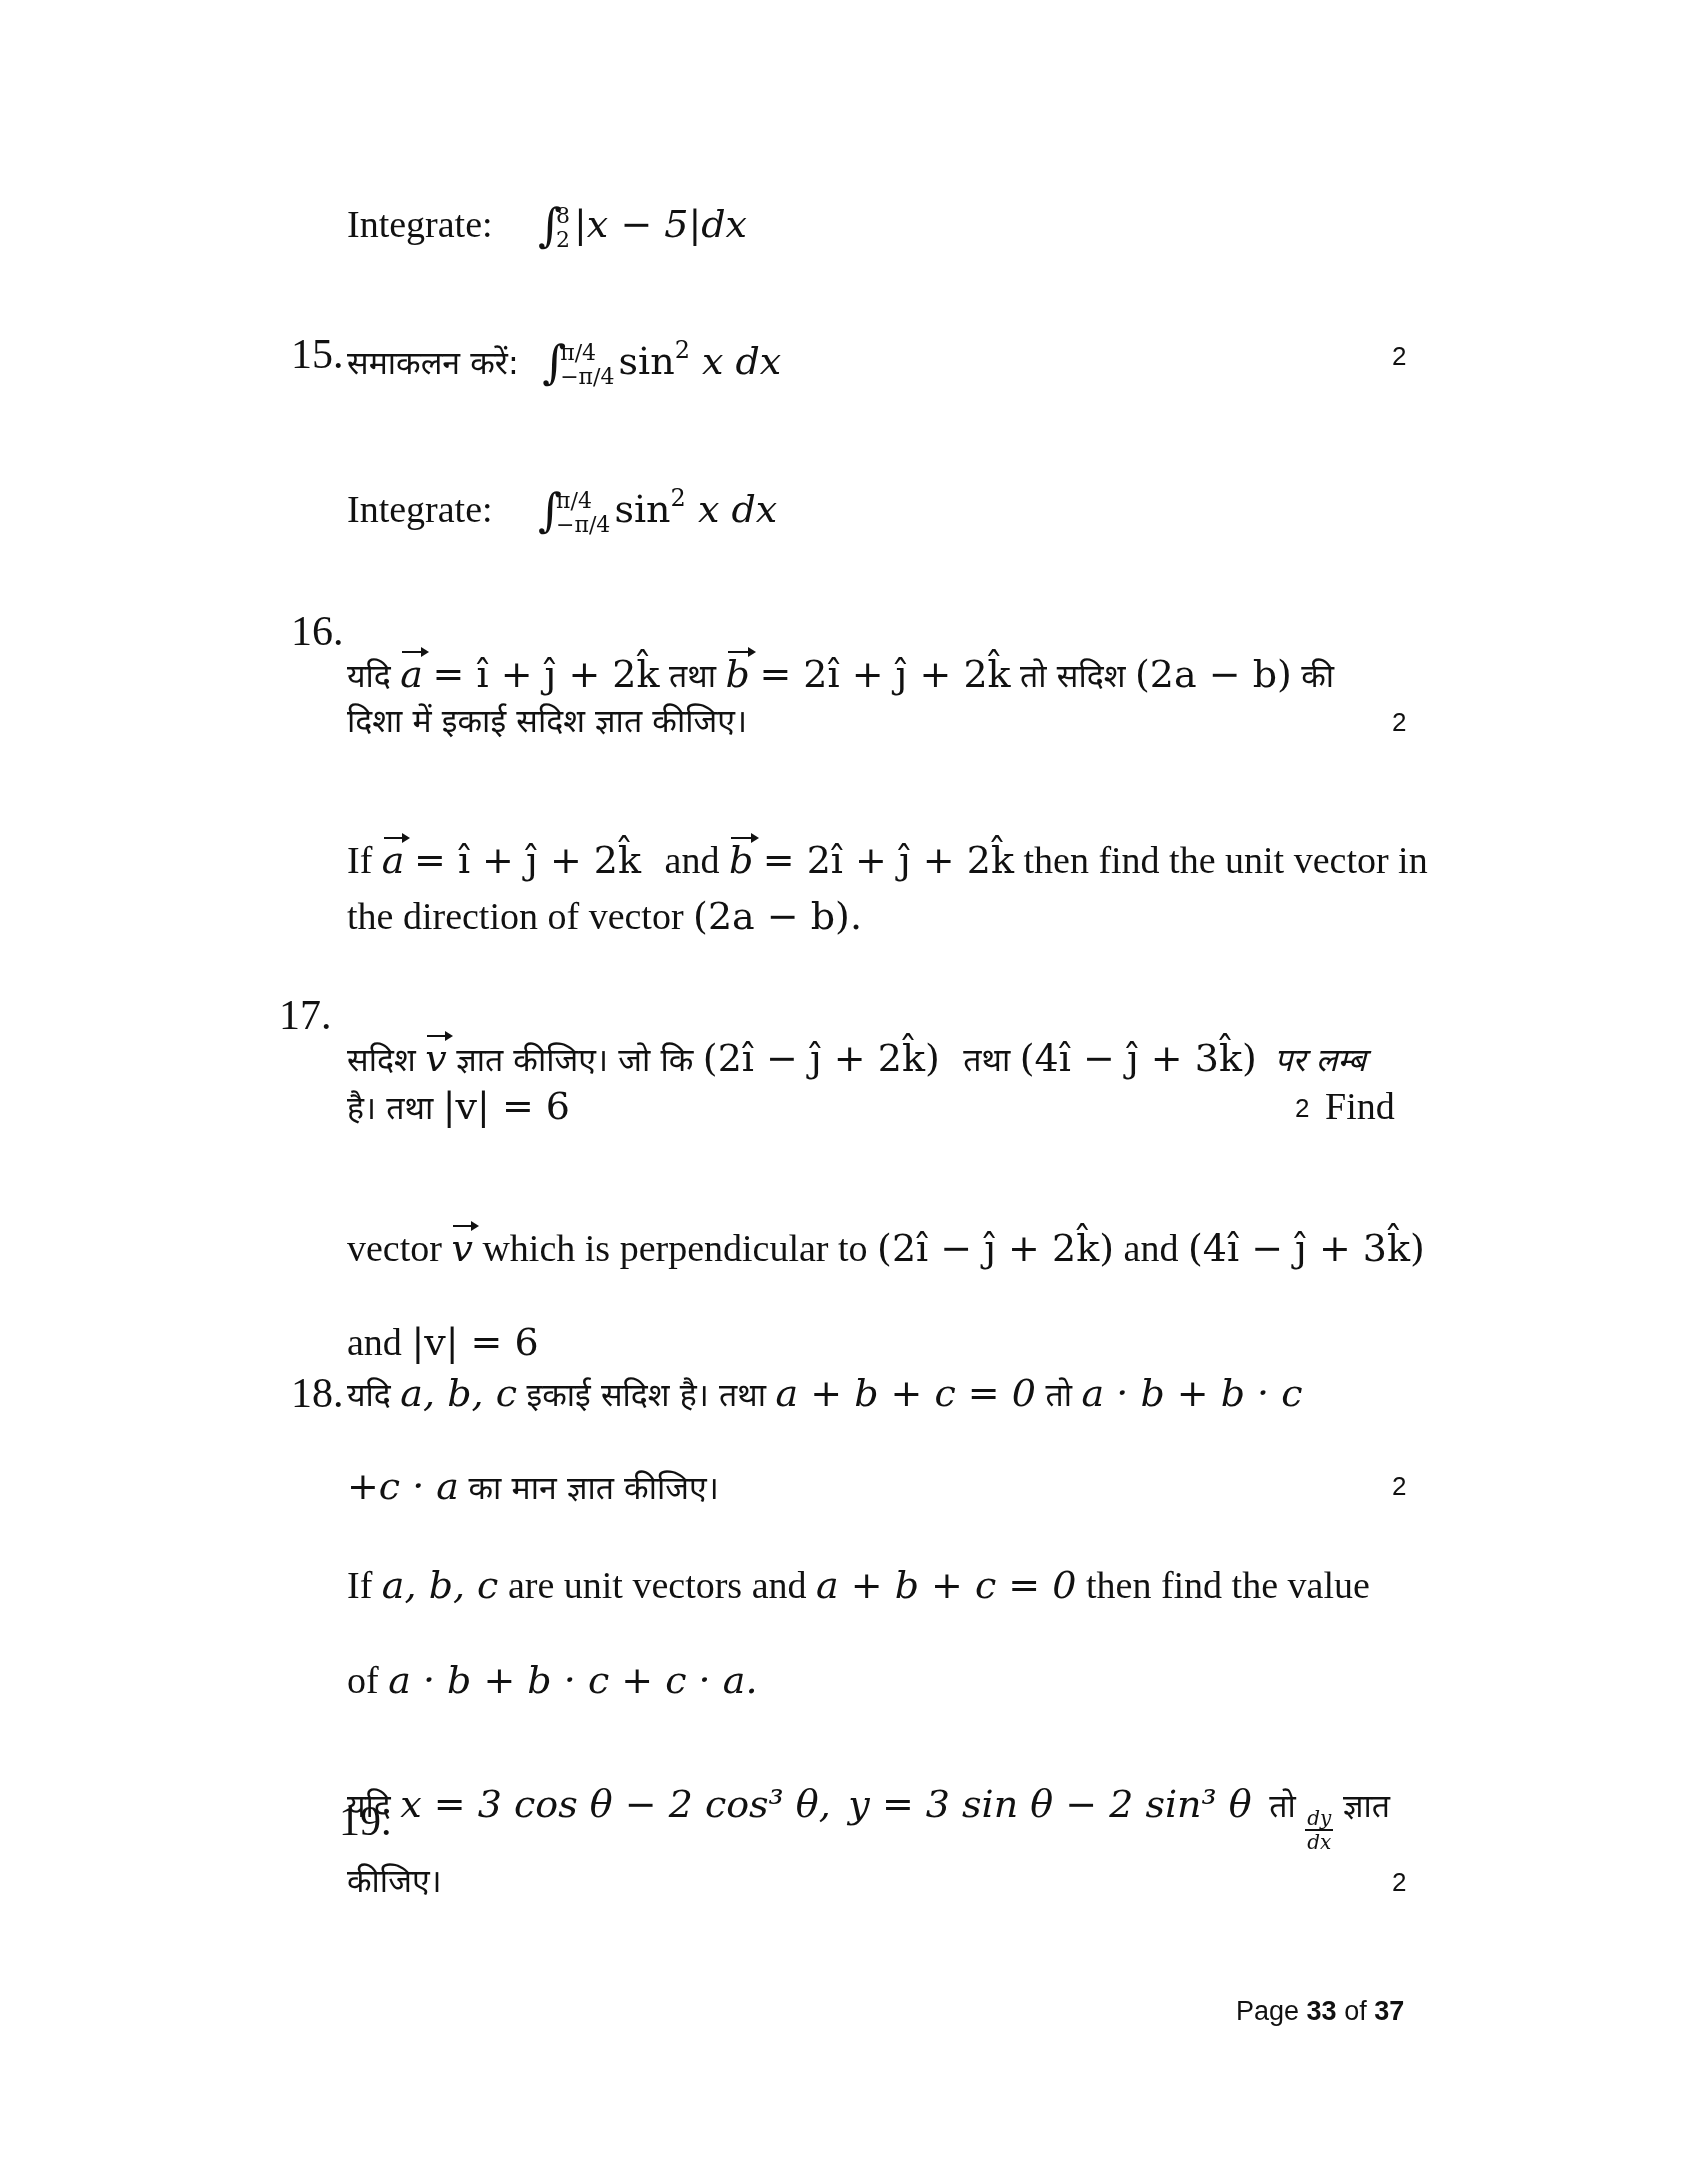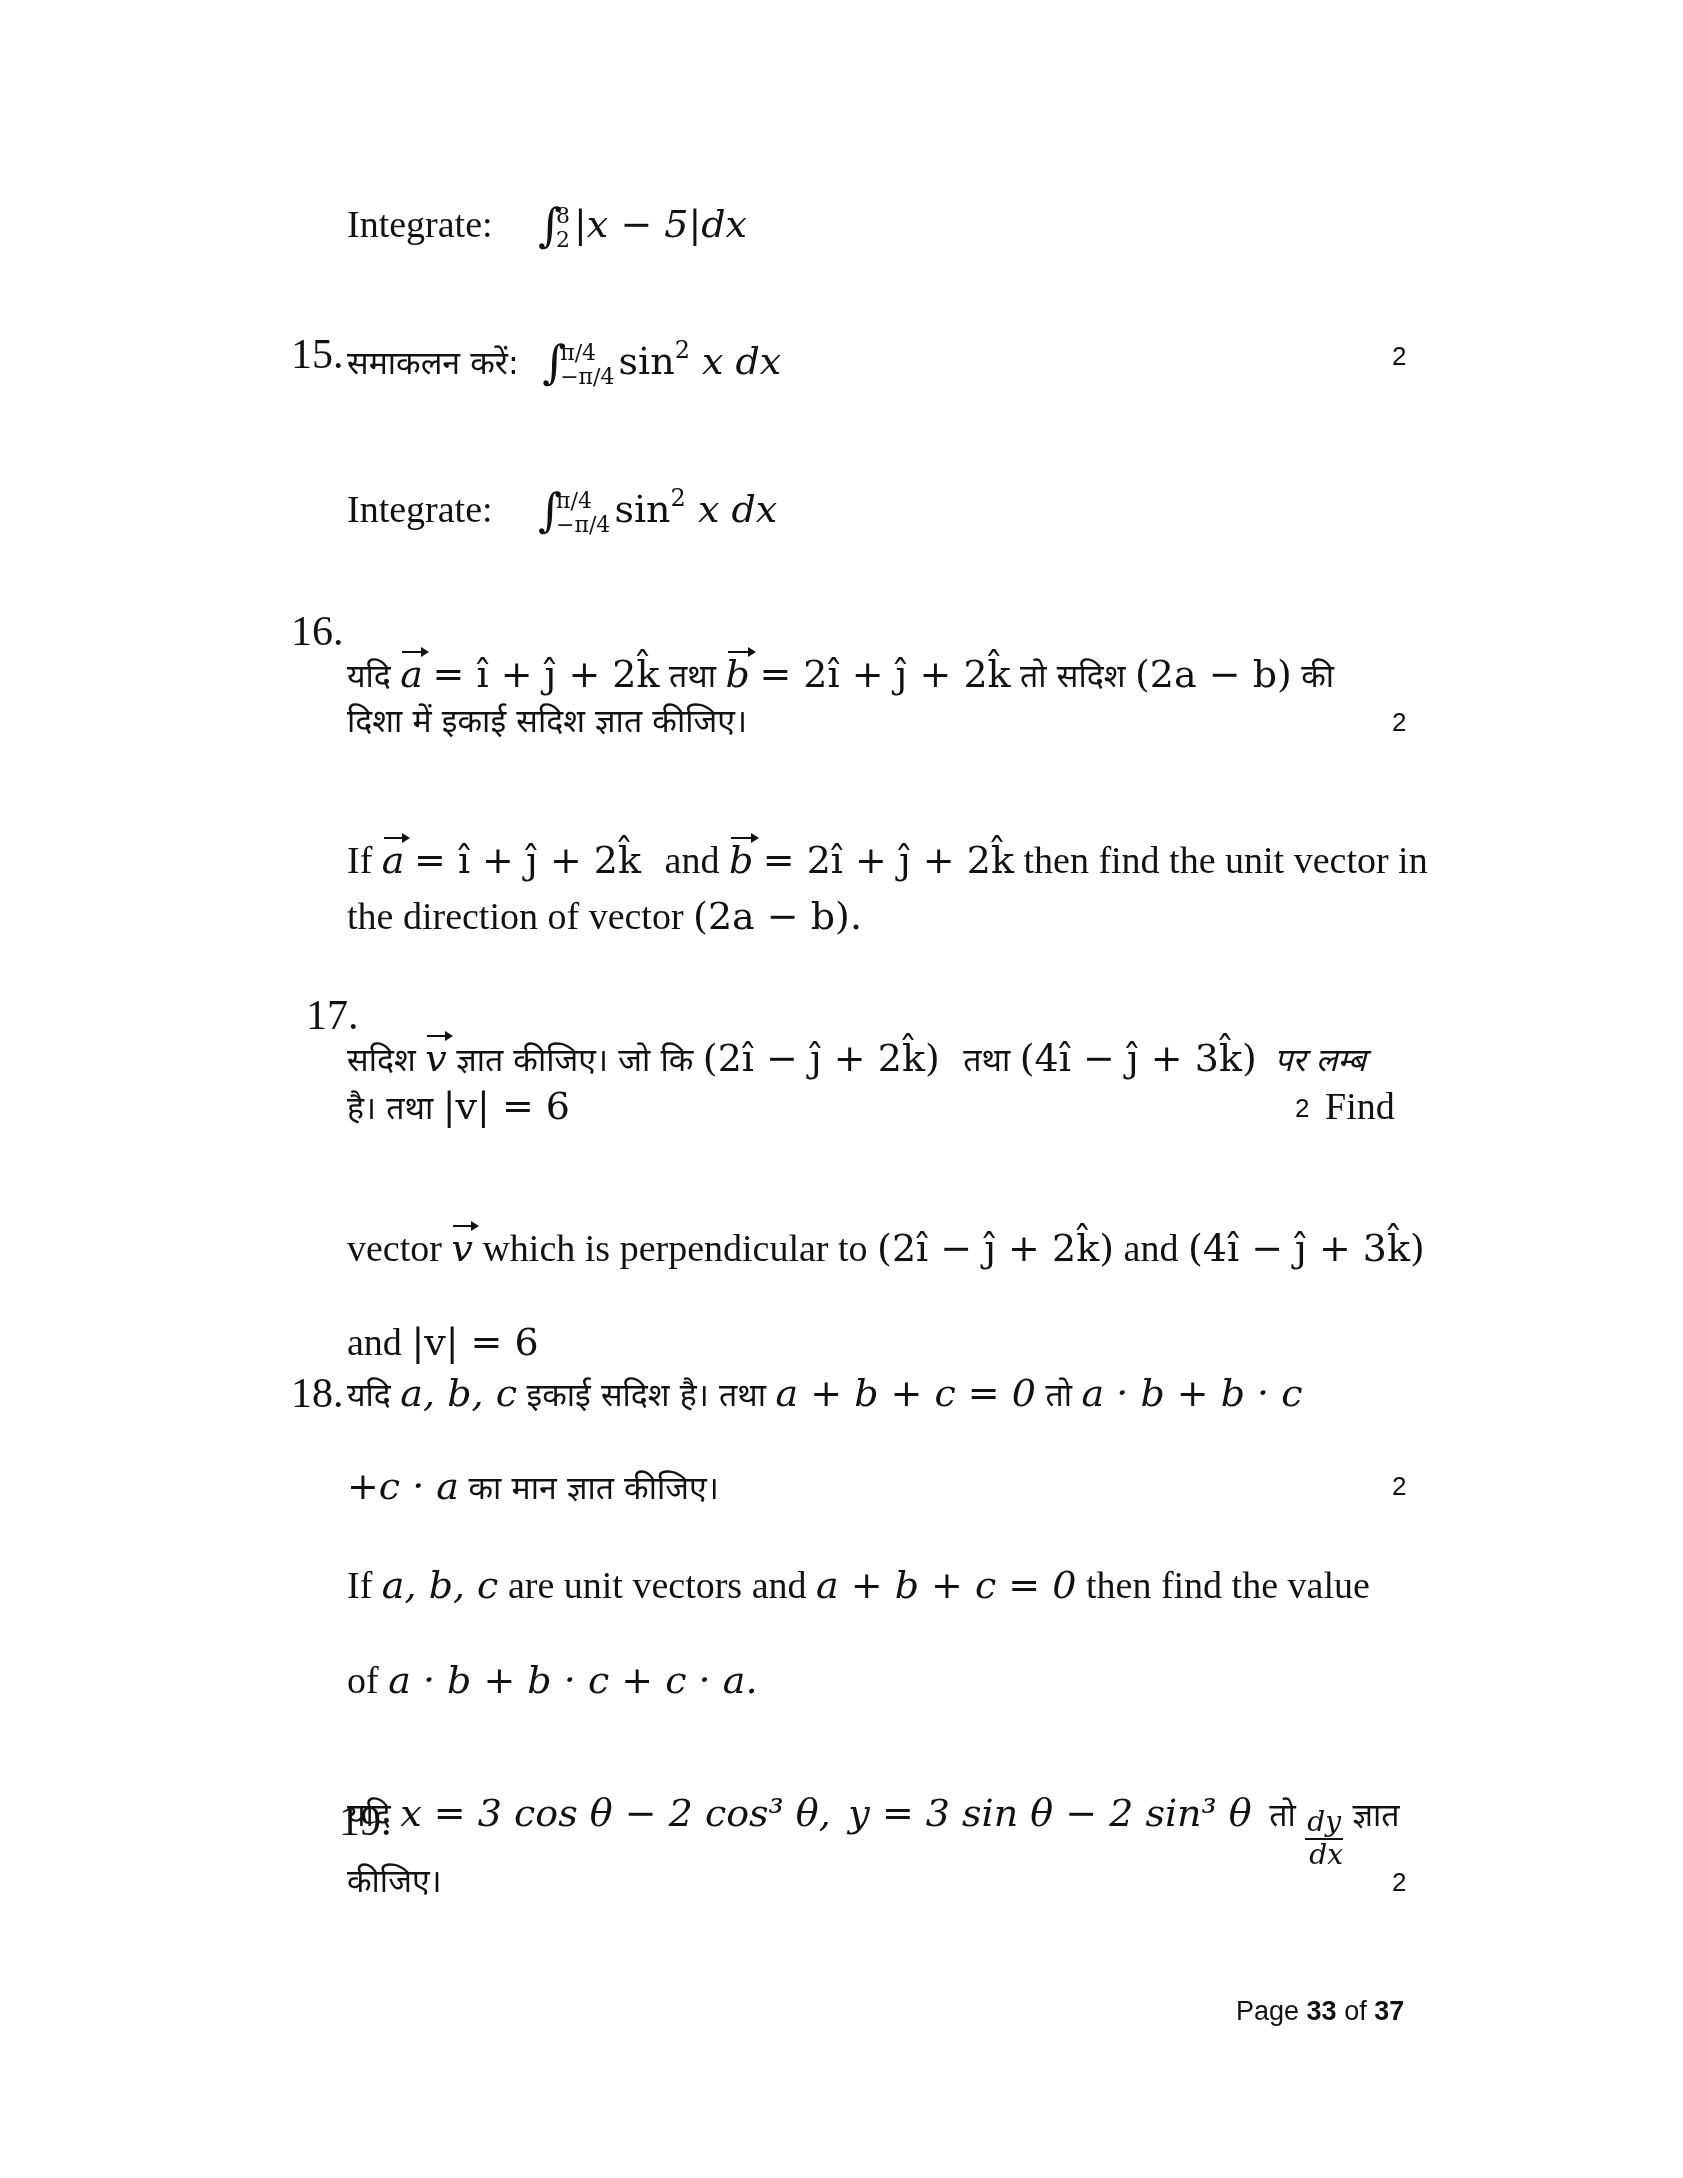--- a/index.html
+++ b/index.html
@@ -6,21 +6,21 @@
   body { width: 1683px; height: 2178px; position: relative; overflow: hidden; color: #111; }
   .line { position: absolute; white-space: nowrap; font-family: "Liberation Serif", "DejaVu Serif", serif; font-size: 38px; line-height: 1; }
   .qnum { position: absolute; font-family: "Liberation Serif", serif; font-size: 42px; line-height: 1; }
   .hi { font-family: "DejaVu Sans", sans-serif; font-size: 32px; text-align: right; }
   .m { font-family: "DejaVu Serif", "Liberation Serif", serif; font-style: italic; margin-top: 43px; }
   .mn { font-family: "DejaVu Serif", "Liberation Serif", serif; }
   .marks { position: absolute; font-family: "Liberation Sans", "DejaVu Sans", sans-serif; font-size: 26px; line-height: 1; }
   .int { font-size: 46px; font-family: "DejaVu Serif", serif; position: relative; top: 4px; }
   .lim { display: inline-flex; flex-direction: column; vertical-align: middle; font-size: 22px; line-height: 1.05; margin-left: -6px; margin-right: 4px; }
   .sup { font-size: 24px; vertical-align: 16px; }
-  .frac { display: inline-flex; flex-direction: column; align-items: flex-end; vertical-align: middle; font-size: 28px; line-height: 1.1; }
+  .frac { display: inline-flex; flex-direction: column; align-items: center; vertical-align: middle; font-size: 20px; line-height: 1.1; }
   .frac .num { border-bottom: 2px solid #111; padding: 0 2px; }
   .vec { position: relative; display: inline-block; }
   .vec::after { content: ""; position: absolute; left: 2px; right: -4px; top: -4px; height: 2px; background: #111; }
   .vec::before { content: ""; position: absolute; right: -6px; top: -8px; border-left: 8px solid #111; border-top: 5px solid transparent; border-bottom: 5px solid transparent; }
   .footer { position: absolute; left: 1236px; top: 1996px; font-family: "Liberation Sans", "DejaVu Sans", sans-serif; font-size: 27px; text-align: center; }
   .footer b { font-weight: bold; }
 </style>
 </head>
 <body>
 
@@ -77,21 +77,21 @@
   <span style="margin-left:14px;">and</span>
   <span class="m vec">b</span>
   <span class="mn">= 2î + ĵ + 2k̂</span>
   <span>then find the unit vector in</span>
 </div>
 <div class="line" style="left:347px; top:897px;">
   <span>the direction of vector</span>
   <span class="mn">(2a − b).</span>
 </div>
 
-<div class="qnum" style="left:306px; top:994px;">17.</div>
+<div class="qnum" style="left:279px; top:994px;">17.</div>
 <div class="line" style="left:347px; top:996px;">
   <span class="hi">सदिश</span>
   <span class="m vec">v</span>
   <span class="hi">ज्ञात कीजिए। जो कि</span>
   <span class="mn">(2î − ĵ + 2k̂)</span>
   <span class="hi" style="margin-left:14px;">तथा</span>
   <span class="mn">(4î − ĵ + 3k̂)</span>
   <span class="hi" style="margin-left:8px;font-style:italic;">पर लम्ब</span>
 </div>
 <div class="line" style="left:347px; top:1087px;">

